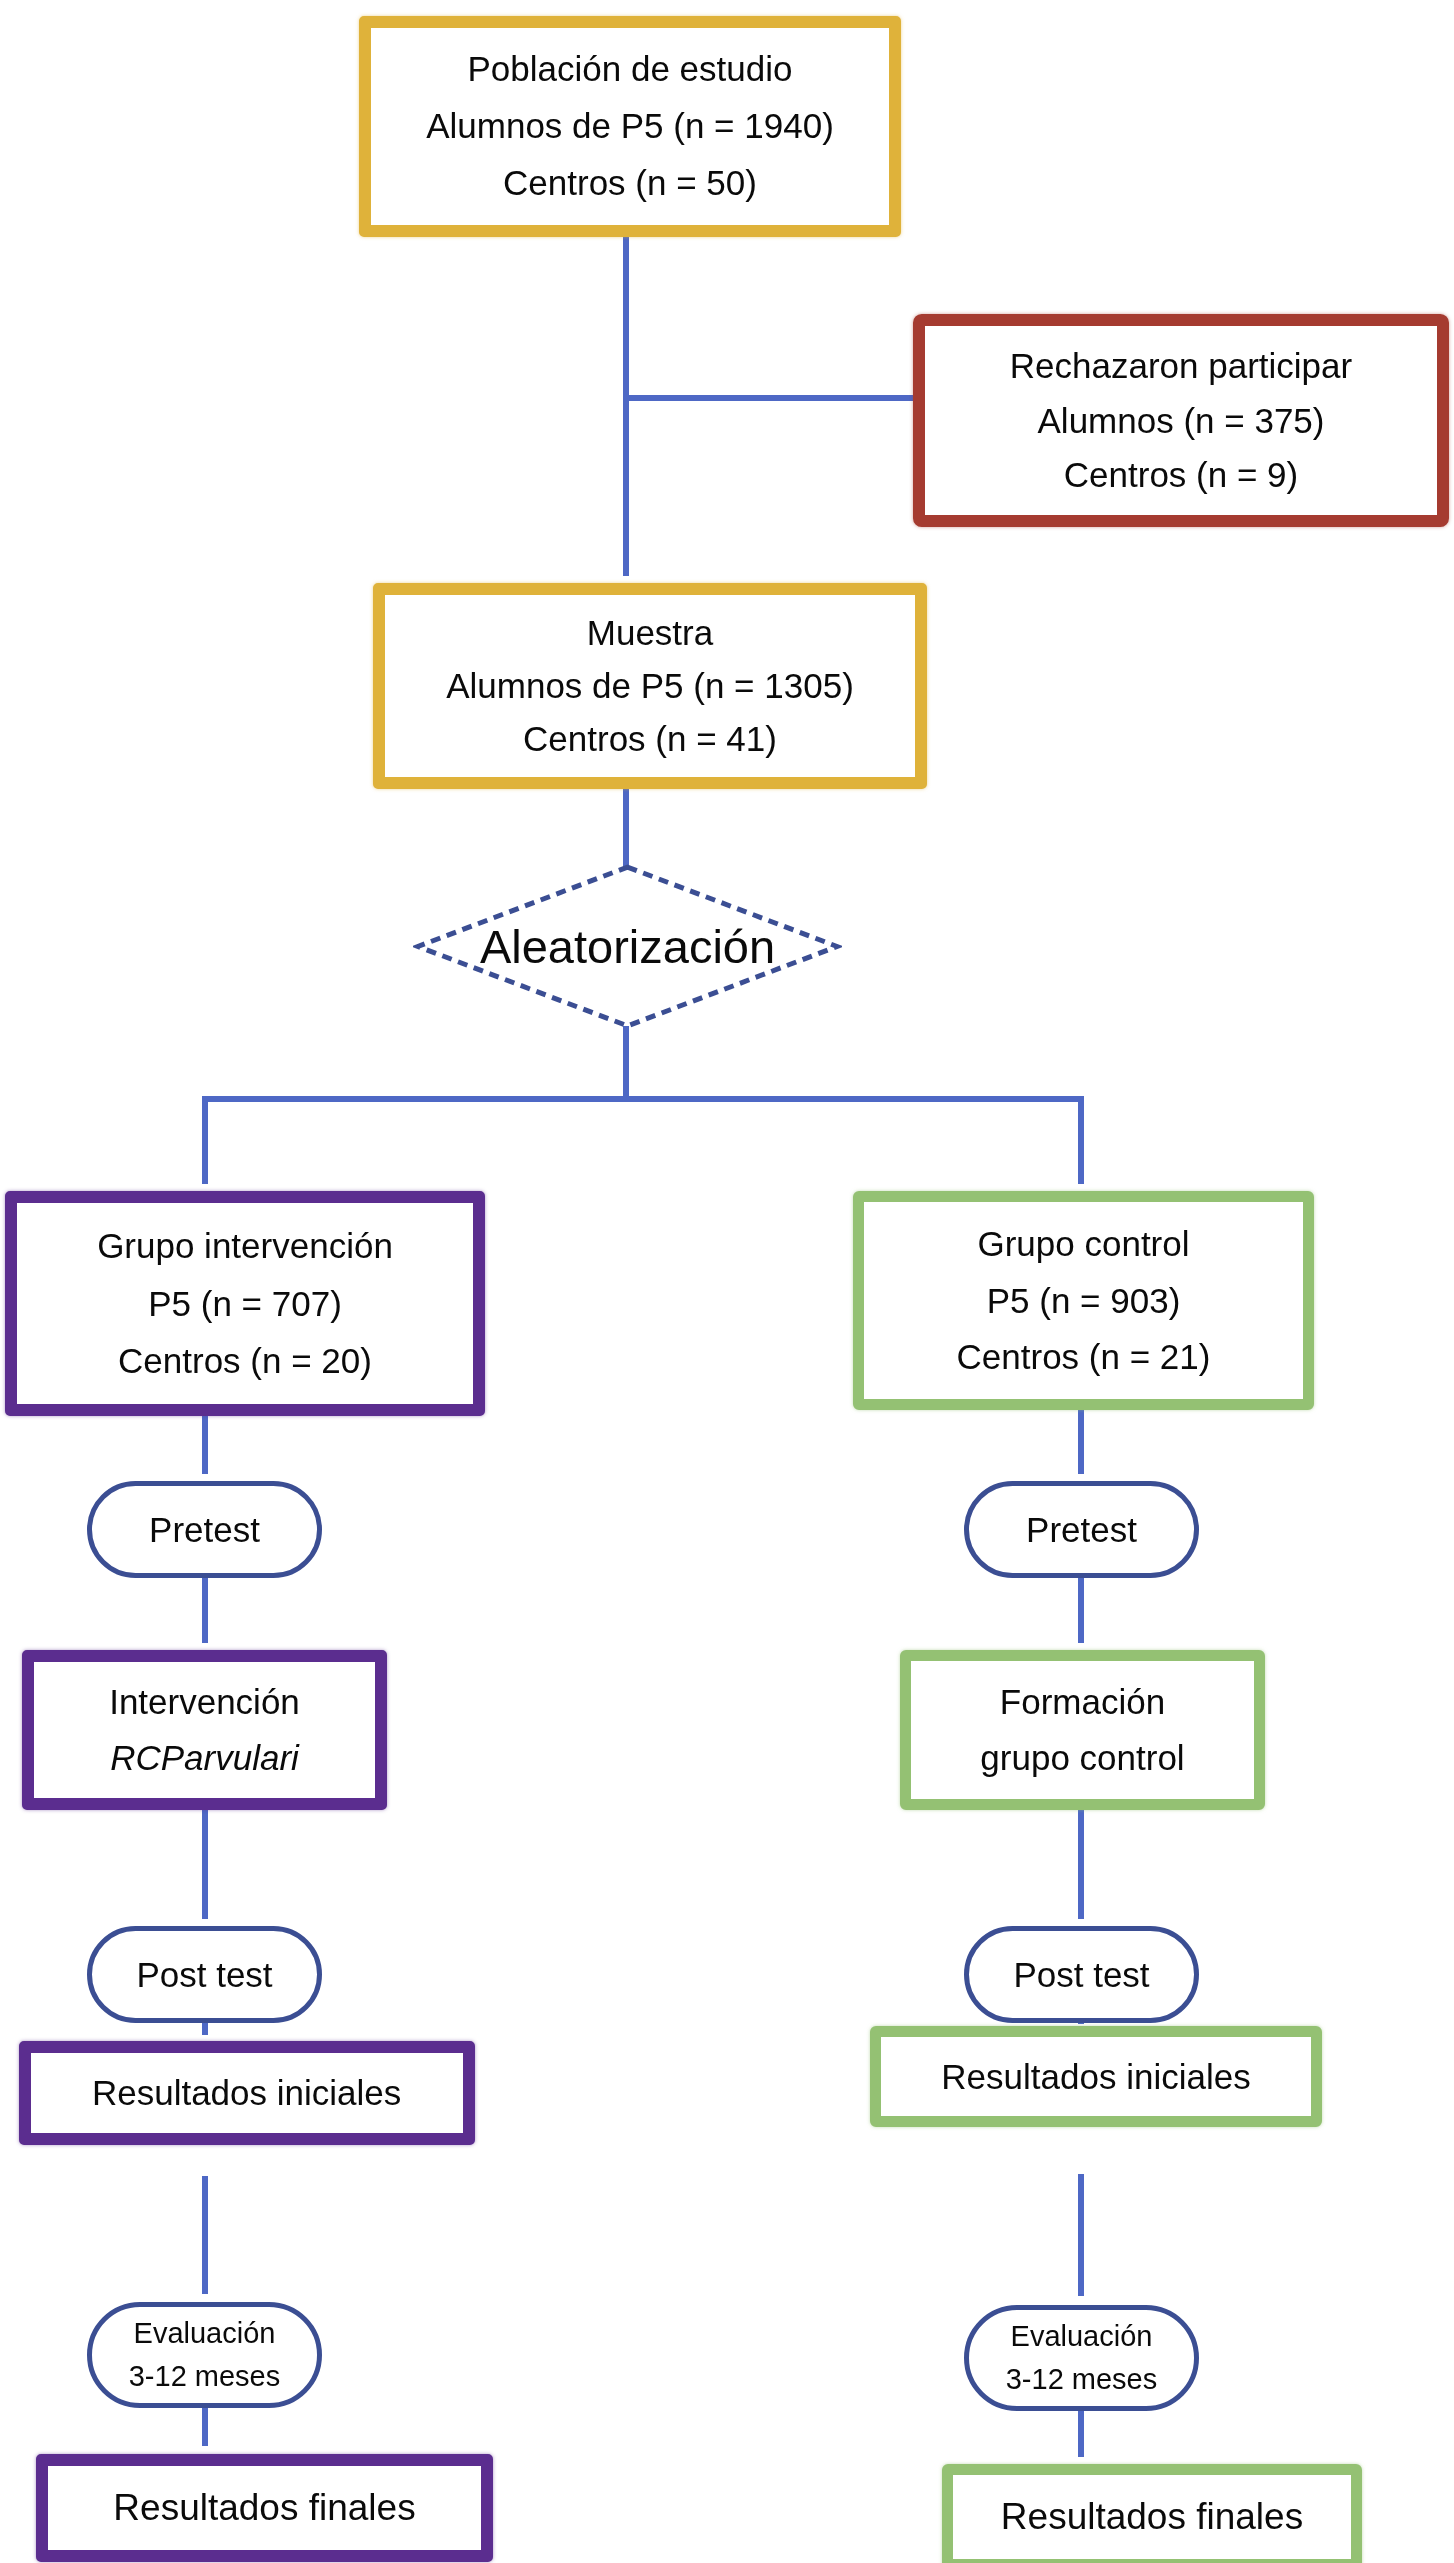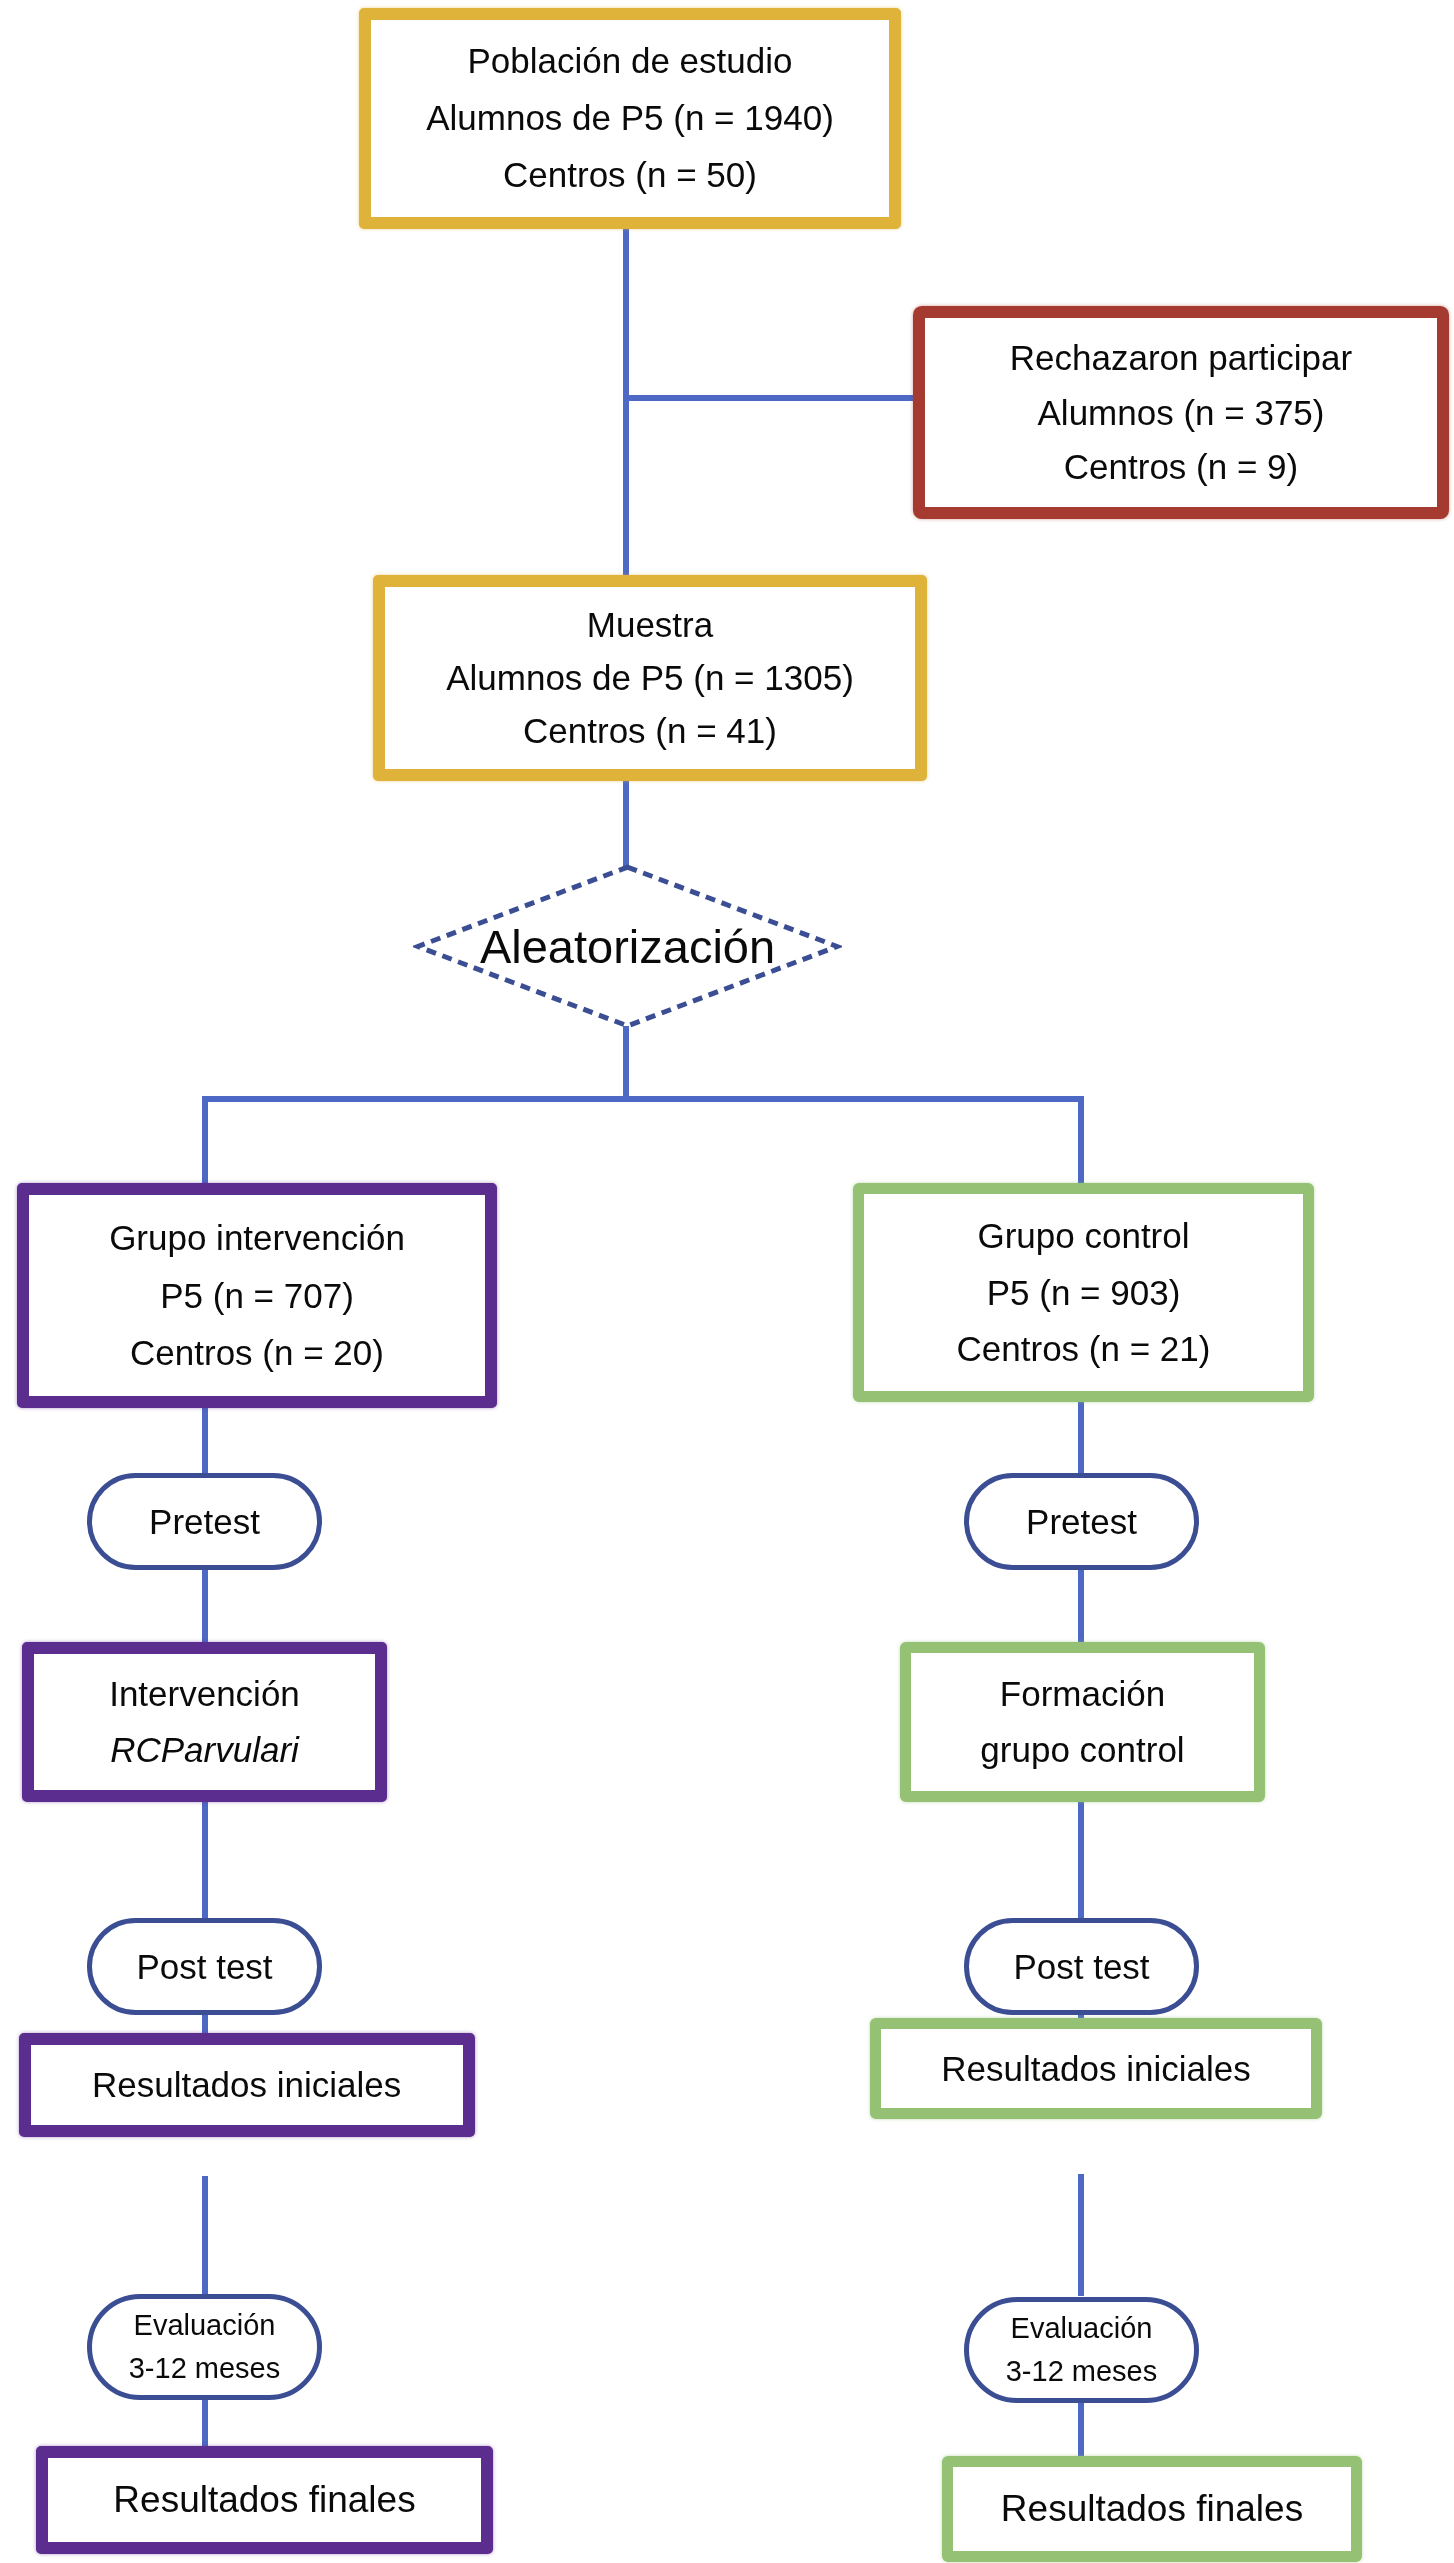--- a/index.html
+++ b/index.html
@@ -17,20 +17,21 @@
     box-sizing:border-box;
     background:#ffffff;
     display:flex;
     flex-direction:column;
     justify-content:space-evenly;
     align-items:center;
     text-align:center;
     font-size:35px;
     line-height:1.2;
     padding:6.2px 5px;
+    margin-top:8px;
   }
   .box.single{justify-content:center;}
   .b-yellow{border:12.4px solid #dfb23a;border-radius:5px;box-shadow:0 0 3.7px rgba(223,178,58,.55);}
   .b-red{border:12.4px solid #a53b30;border-radius:8.7px;box-shadow:0 0 3.7px rgba(165,59,48,.5);align-items:center;}
   .b-purple{border:12.4px solid #5b2d8f;border-radius:5px;box-shadow:0 0 3.7px rgba(91,45,143,.5);}
   .b-green{border:11.2px solid #94c173;border-radius:6px;box-shadow:0 0 3.7px rgba(148,193,115,.55);}
   .stadium{
     border:5.6px solid #3b4e93;
     border-radius:621px;
     justify-content:center;
@@ -89,21 +90,21 @@
     <span class="line">Centros (n = 41)</span>
   </div>
 
   <div class="diamond-wrap" style="left:413px;top:864px;width:429px;height:165px;">
     <svg width="429" height="165" viewBox="0 0 690 266">
       <polygon points="345,5 683,133 345,261 7,133" fill="#ffffff" stroke="#3b4e93" stroke-width="8" stroke-dasharray="16 11"></polygon>
     </svg>
     <span class="diamond-label">Aleatorización</span>
   </div>
 
-  <div class="box b-purple" style="left:17px;top:1183px;width:480px;height:225px;">
+  <div class="box b-purple" style="left:5px;top:1183px;width:480px;height:225px;">
     <span class="line">Grupo intervención</span>
     <span class="line">P5 (n = 707)</span>
     <span class="line">Centros (n = 20)</span>
   </div>
 
   <div class="box b-green" style="left:853px;top:1183px;width:461px;height:219px;">
     <span class="line">Grupo control</span>
     <span class="line">P5 (n = 903)</span>
     <span class="line">Centros (n = 21)</span>
   </div>

